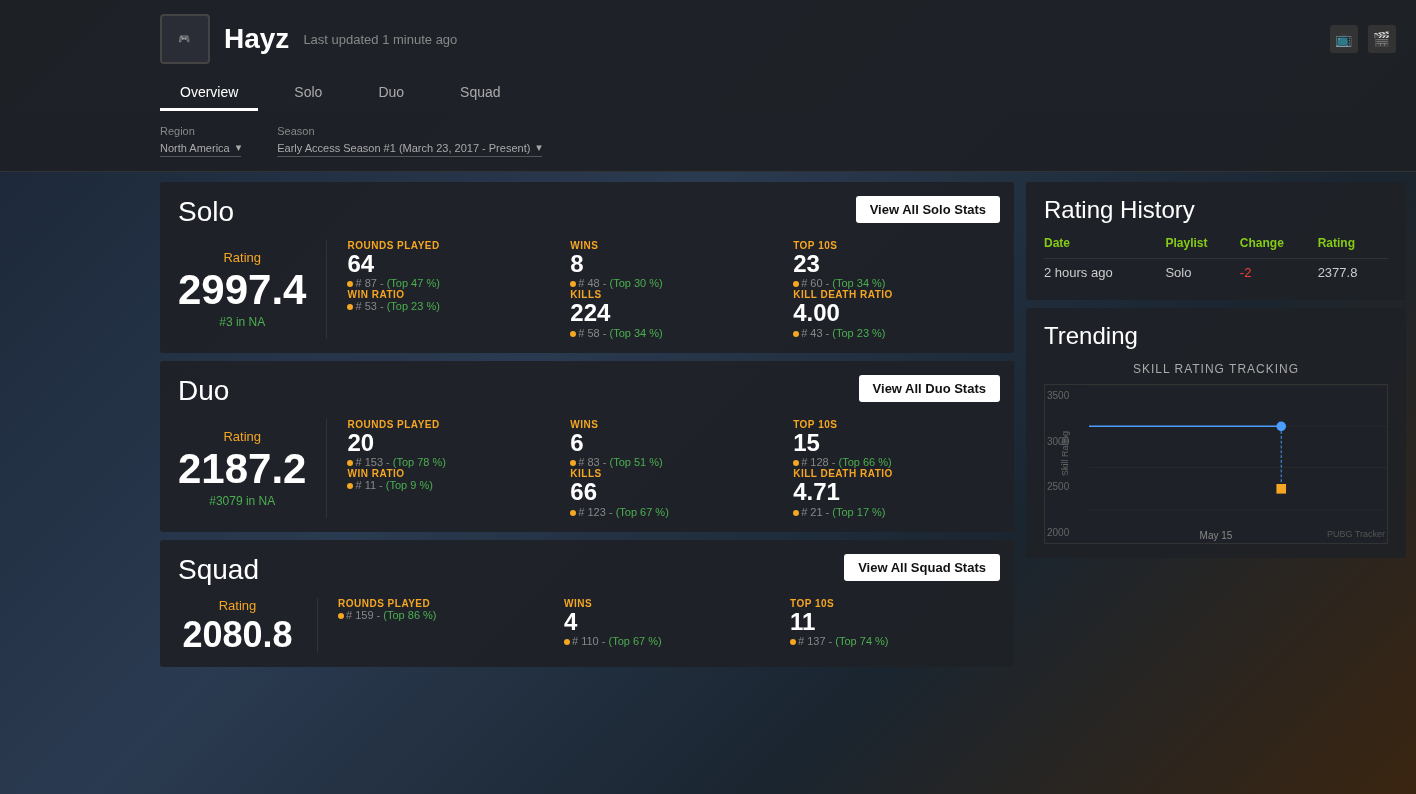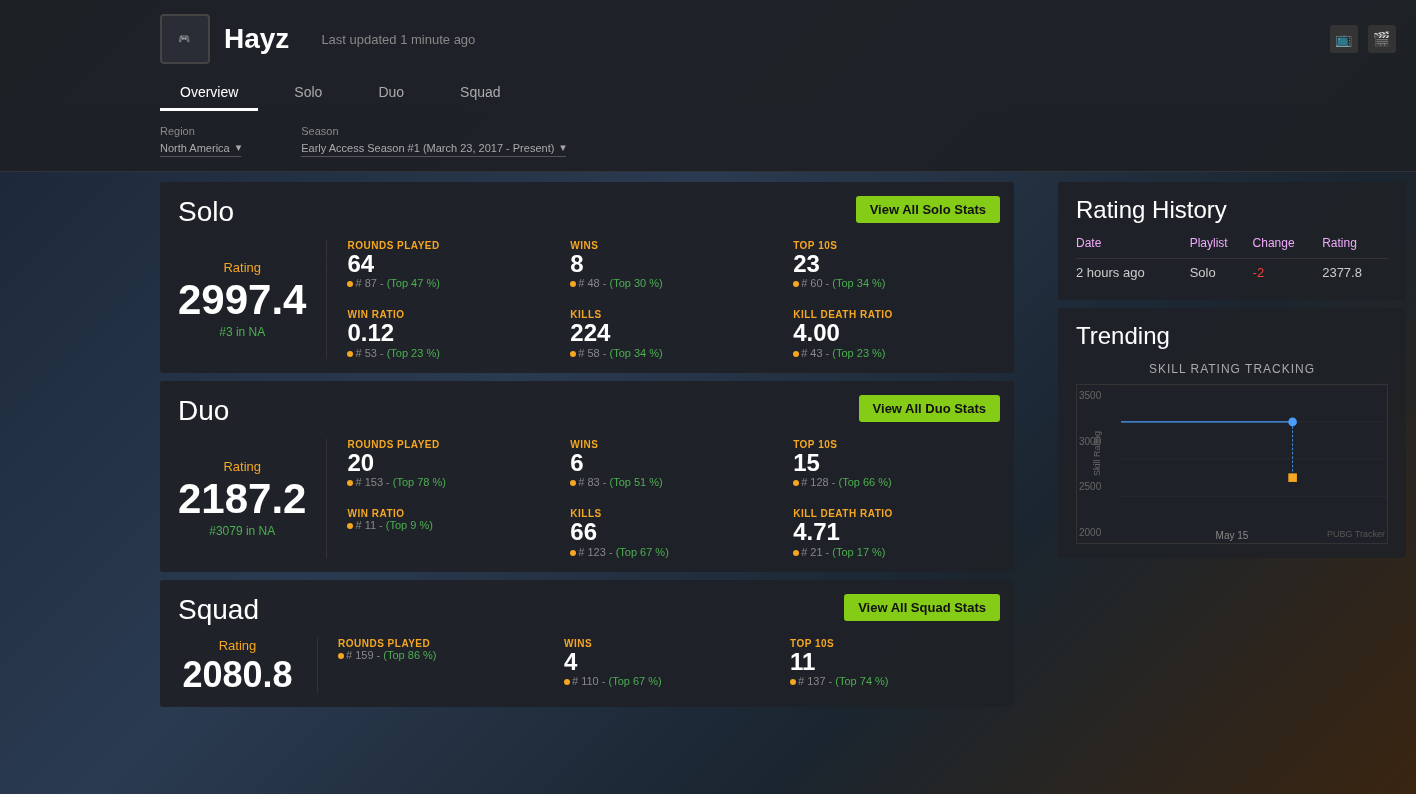--- a/index.html
+++ b/index.html
@@ -42,21 +42,21 @@
       display: flex; align-items: center; justify-content: center;
       font-size: 18px; font-weight: bold; color: #aaa;
       margin-right: 14px;
       overflow: hidden;
     }
     .avatar-inner {
       font-size: 10px; color: #888; text-align: center; line-height: 1.2;
     }
     .username {
       font-size: 28px; font-weight: bold; color: #fff;
-      margin-right: 32px;
+      margin-right: 14px;
     }
     .last-updated {
       font-size: 13px; color: #888;
     }
     .header-icons {
       margin-left: auto;
       display: flex; gap: 10px;
     }
     .header-icon {
       width: 28px; height: 28px;
@@ -77,21 +77,21 @@
       transition: color 0.2s;
     }
     .nav-tab.active {
       color: #fff;
       border-bottom: 3px solid #fff;
     }
     
     .filters-bar {
       background: rgba(30,33,38,0.95);
       padding: 14px 20px 14px 160px;
-      display: flex; gap: 60px;
+      display: flex; gap: 36px;
       border-bottom: 1px solid #333;
     }
     .filter-group label {
       font-size: 11px; color: #888; display: block; margin-bottom: 4px;
     }
     .filter-select {
       background: transparent;
       border: none;
       border-bottom: 1px solid #555;
       color: #fff;
@@ -121,21 +121,21 @@
       padding: 14px 18px;
       position: relative;
     }
     .section-title {
       font-size: 28px; color: #fff; font-weight: 300;
       margin-bottom: 12px;
     }
     .view-all-btn {
       position: absolute;
       top: 14px; right: 14px;
-      background: #84cc16;
+      background: #ffffff;
       color: #111;
       border: none;
       border-radius: 3px;
       padding: 6px 14px;
       font-size: 13px;
       font-weight: bold;
       cursor: pointer;
     }
     .stats-grid {
       display: flex;
@@ -156,21 +156,21 @@
       font-size: 42px; font-weight: bold; color: #fff; line-height: 1;
     }
     .rating-rank {
       font-size: 12px; color: #4caf50; margin-top: 4px;
     }
     .stats-pairs {
       flex: 1;
       display: grid;
       grid-template-columns: 1fr 1fr 1fr;
       grid-template-rows: 1fr 1fr;
-      gap: 20px 20px;
+      gap: 0 20px;
     }
     .stat-item {}
     .stat-name {
       font-size: 10px; color: #f5a623; font-weight: bold; letter-spacing: 0.5px;
     }
     .stat-value {
       font-size: 24px; color: #fff; font-weight: bold; line-height: 1.1;
     }
     .stat-rank {
       font-size: 11px; color: #888;
@@ -184,30 +184,29 @@
     }
     
     .right-panel {
       width: 380px;
       display: flex; flex-direction: column; gap: 8px;
     }
     .panel-section {
       background: rgba(30,33,38,0.92);
       border-radius: 3px;
       padding: 14px 18px;
-      margin-left: 32px;
     }
     .panel-title {
       font-size: 24px; color: #fff; font-weight: 300; margin-bottom: 12px;
     }
     .rating-history-table {
       width: 100%; border-collapse: collapse; font-size: 13px;
     }
     .rating-history-table th {
-      color: #f0abfc; font-weight: normal; text-align: left;
+      color: #84cc16; font-weight: bold; text-align: left;
       padding: 0 0 8px 0; font-size: 12px;
     }
     .rating-history-table td {
       padding: 6px 0; color: #ccc; border-top: 1px solid #333;
     }
     .rating-history-table td:nth-child(3) {
       color: #f44336;
     }
     
     .chart-title {
@@ -314,21 +313,20 @@
               <div class="stat-value">8</div>
               <div class="stat-rank"><span class="stat-dot"></span># 48 - <em>(Top 30 %)</em></div>
             </div>
             <div class="stat-item">
               <div class="stat-name">TOP 10S</div>
               <div class="stat-value">23</div>
               <div class="stat-rank"><span class="stat-dot"></span># 60 - <em>(Top 34 %)</em></div>
             </div>
             <div class="stat-item">
               <div class="stat-name">WIN RATIO</div>
-              <div class="stat-value">0.12</div>
               <div class="stat-rank"><span class="stat-dot"></span># 53 - <em>(Top 23 %)</em></div>
             </div>
             <div class="stat-item">
               <div class="stat-name">KILLS</div>
               <div class="stat-value">224</div>
               <div class="stat-rank"><span class="stat-dot"></span># 58 - <em>(Top 34 %)</em></div>
             </div>
             <div class="stat-item">
               <div class="stat-name">KILL DEATH RATIO</div>
               <div class="stat-value">4.00</div>

